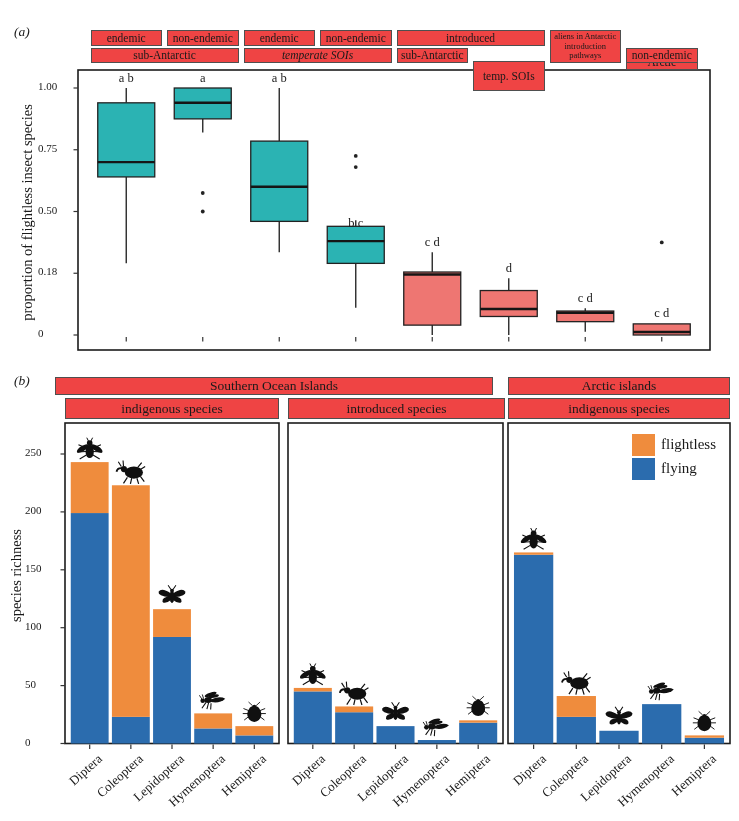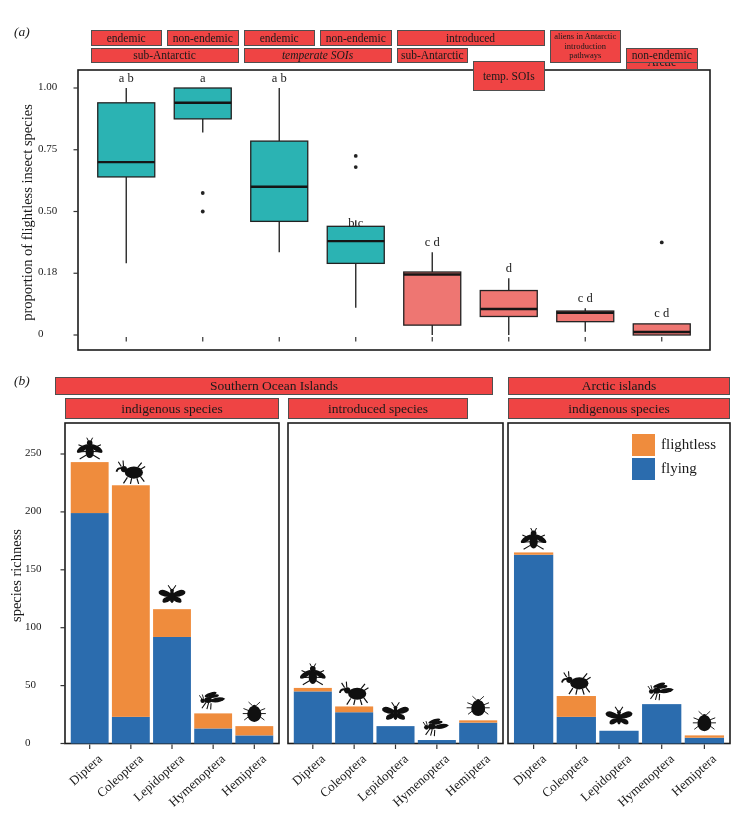--- a/index.html
+++ b/index.html
@@ -211,21 +211,21 @@
       <div class="letters" style="left: 177.75px; top: 70.5px; width: 50px;">a</div>
       <div class="letters" style="left: 254.25px; top: 70.5px; width: 50px;">a b</div>
       <div class="letters" style="left: 330.75px; top: 202.645px; width: 50px; margin-top: 13px;">b c</div>
       <div class="letters" style="left: 407.25px; top: 234.755px; width: 50px;">c d</div>
       <div class="letters" style="left: 483.75px; top: 260.69px; width: 50px;">d</div>
       <div class="letters" style="left: 560.25px; top: 290.824px; width: 50px;">c d</div>
       <div class="letters" style="left: 636.75px; top: 306.385px; width: 50px;">c d</div>
       <div class="strip stripB" style="left: 55px; top: 377px; width: 438px; height: 18px;">Southern Ocean Islands</div>
       <div class="strip stripB" style="left: 508px; top: 377px; width: 222px; height: 18px;">Arctic islands</div>
       <div class="strip stripB" style="left: 65px; top: 398px; width: 214px; height: 21px;">indigenous species</div>
-      <div class="strip stripB" style="left: 288px; top: 398px; width: 180px; height: 21px;">introduced species</div>
+      <div class="strip stripB" style="left: 288px; top: 398px; width: 217px; height: 21px;">introduced species</div>
       <div class="strip stripB" style="left: 508px; top: 398px; width: 222px; height: 21px;">indigenous species</div>
       <div class="ticklab" style="left: 25px; top: 735.5px; width: 32px;">0</div>
       <div class="ticklab" style="left: 25px; top: 677.6px; width: 32px;">50</div>
       <div class="ticklab" style="left: 25px; top: 619.7px; width: 32px;">100</div>
       <div class="ticklab" style="left: 25px; top: 561.8px; width: 32px;">150</div>
       <div class="ticklab" style="left: 25px; top: 503.9px; width: 32px;">200</div>
       <div class="ticklab" style="left: 25px; top: 446px; width: 32px;">250</div>
       <div class="xlab" style="left: -9.30769px; top: 751px; width: 104px;">Diptera</div>
       <div class="xlab" style="left: 31.8462px; top: 751px; width: 104px;">Coleoptera</div>
       <div class="xlab" style="left: 73px; top: 751px; width: 104px;">Lepidoptera</div>

